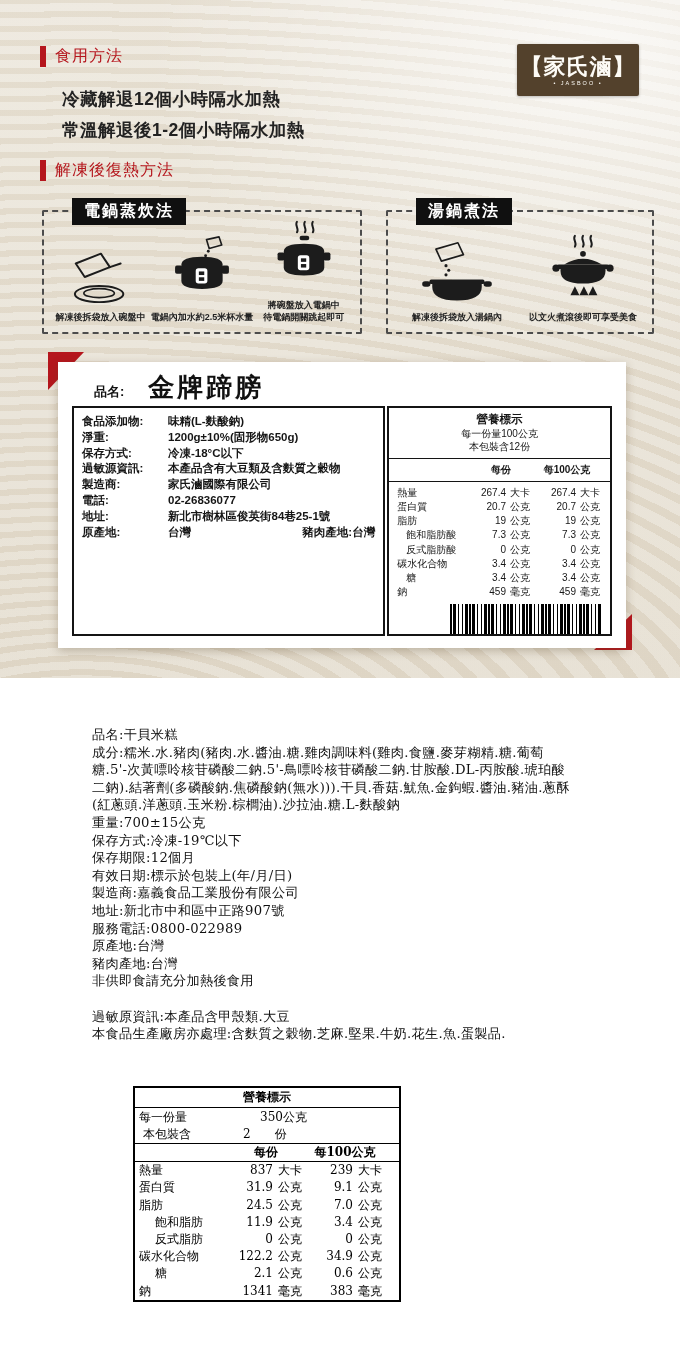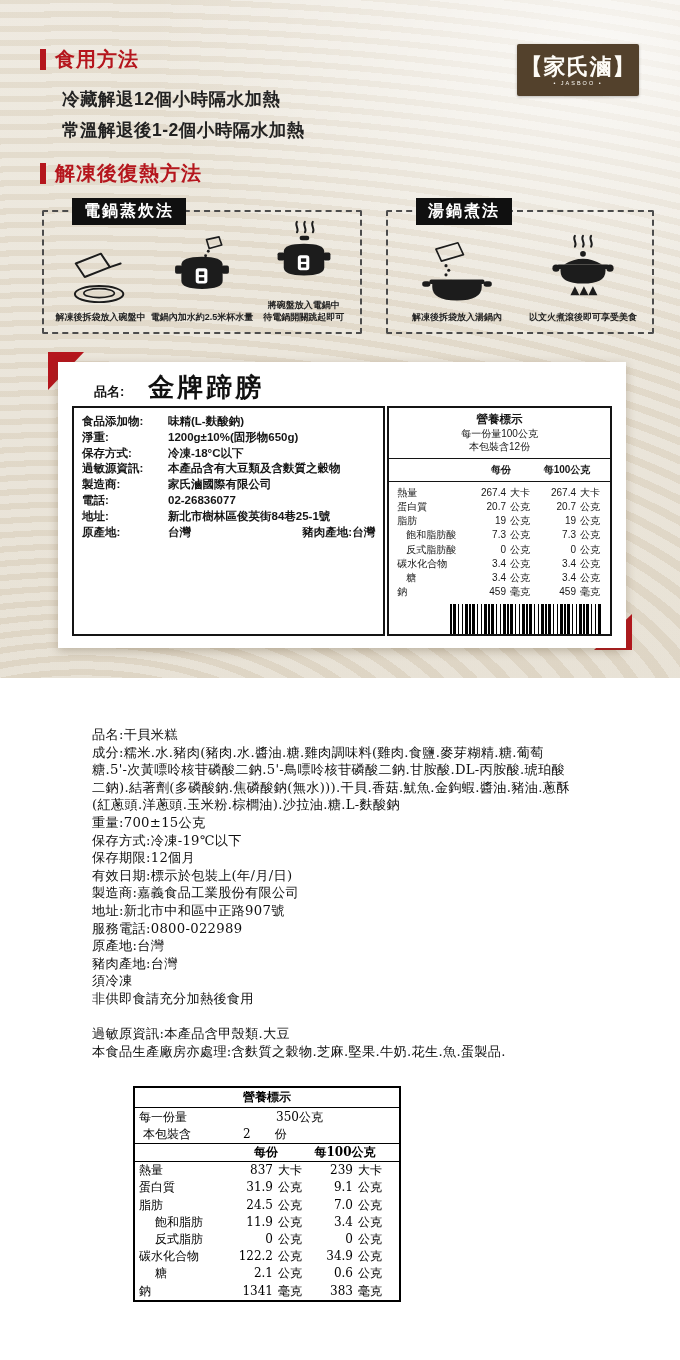--- a/index.html
+++ b/index.html
@@ -11,21 +11,21 @@
   .top-section {
     position:absolute; left:0; top:0; width:680px; height:678px;
     background-image:
       radial-gradient(120% 80% at 88% 8%, rgba(255,255,255,0.70), rgba(255,255,255,0) 55%),
       repeating-radial-gradient(ellipse 900px 420px at 12% 112%, rgba(196,178,150,0.18) 0 13px, rgba(255,255,255,0.14) 13px 30px),
       linear-gradient(#ece7dc, #e4ddcf);
   }
 
   .heading { position:absolute; display:flex; align-items:center; gap:9px; }
   .hbar { width:6px; height:21px; background:#b5161d; }
-  .htext { color:#b5161d; font-size:20px; font-weight:bold; letter-spacing:1px; }
+  .htext { color:#b5161d; font-size:16px; font-weight:normal; letter-spacing:1px; }
   .heading-usage { left:40px; top:46px; }
   .heading-reheat { left:40px; top:160px; }
 
   .usage-lines { position:absolute; left:62px; top:84px; color:#222; font-size:17.5px; font-weight:bold; line-height:31px; letter-spacing:0.5px; }
 
   
   .logo { position:absolute; left:517px; top:44px; width:122px; height:52px; background:#53412c;
           border-radius:2px; display:flex; flex-direction:column; align-items:center; justify-content:center;
           box-shadow:0 1px 3px rgba(0,0,0,0.25); }
   .logo-main { color:#fdfbf6; font-size:22px; font-weight:bold; line-height:24px; letter-spacing:1px;
@@ -85,21 +85,21 @@
   
   .details { position:absolute; left:92px; top:726px; width:478px;
              font-family:"DejaVu Serif","Liberation Serif",serif;
              font-size:13.2px; line-height:17.6px; color:#101010; letter-spacing:0.3px; }
   .detail-line { min-height:17.6px; }
 
   .ntable2 { position:absolute; left:133px; top:1086px; width:268px; border:2.5px solid #000;
              font-family:"DejaVu Serif","Liberation Serif",serif; font-size:12px; color:#000; }
   .nt2-title { text-align:center; font-weight:bold; padding:1px 0; border-bottom:1.5px solid #000; }
   .nt2-serving { display:flex; padding:1px 4px 0 4px; line-height:16.5px;gap:43px; }
-  .nt2-serving .sv { margin-left:46px; }
+  .nt2-serving .sv { margin-left:30px; }
   .nt2-pack { display:flex; padding:0 4px 1px 8px; line-height:16.5px; border-bottom:1.5px solid #000; }
   .nt2-pack .pv { margin-left:52px; }
   .nt2-pack .pu { margin-left:24px; }
   .nt2-grid { display:grid; grid-template-columns:88px 46px 32px 48px 32px; line-height:17.2px; padding:0 4px; }
   .nt2-grid .c-lab.ind { padding-left:16px; }
   .nt2-grid .c-v { text-align:right; }
   .nt2-grid .c-u { text-align:left; padding-left:5px; }
   .nt2-colhead { border-bottom:1.5px solid #000; font-weight:bold; }
   .nt2-colhead .span1 { grid-column:2/4; text-align:center; }
   .nt2-colhead .span2 { grid-column:4/6; text-align:center; }
@@ -360,21 +360,20 @@
     <div class="detail-line">成分:糯米.水.豬肉(豬肉.水.醬油.糖.雞肉調味料(雞肉.食鹽.麥芽糊精.糖.葡萄糖.5'-次黃嘌呤核苷磷酸二鈉.5'-鳥嘌呤核苷磷酸二鈉.甘胺酸.DL-丙胺酸.琥珀酸二鈉).結著劑(多磷酸鈉.焦磷酸鈉(無水))).干貝.香菇.魷魚.金鉤蝦.醬油.豬油.蔥酥(紅蔥頭.洋蔥頭.玉米粉.棕櫚油).沙拉油.糖.L-麩酸鈉</div>
     <div class="detail-line">重量:700±15公克</div>
     <div class="detail-line">保存方式:冷凍-19℃以下</div>
     <div class="detail-line">保存期限:12個月</div>
     <div class="detail-line">有效日期:標示於包裝上(年/月/日)</div>
     <div class="detail-line">製造商:嘉義食品工業股份有限公司</div>
     <div class="detail-line">地址:新北市中和區中正路907號</div>
     <div class="detail-line">服務電話:0800-022989</div>
     <div class="detail-line">原產地:台灣</div>
     <div class="detail-line">豬肉產地:台灣</div>
-    <div class="detail-line">須冷凍</div>
     <div class="detail-line">非供即食請充分加熱後食用</div>
     <div class="detail-line"></div>
     <div class="detail-line">過敏原資訊:本產品含甲殼類.大豆</div>
     <div class="detail-line">本食品生產廠房亦處理:含麩質之穀物.芝麻.堅果.牛奶.花生.魚.蛋製品.</div>
   </div>
 
   <div class="ntable2">
     <div class="nt2-title">營養標示</div>
     <div class="nt2-serving">
       <span>每一份量</span>

